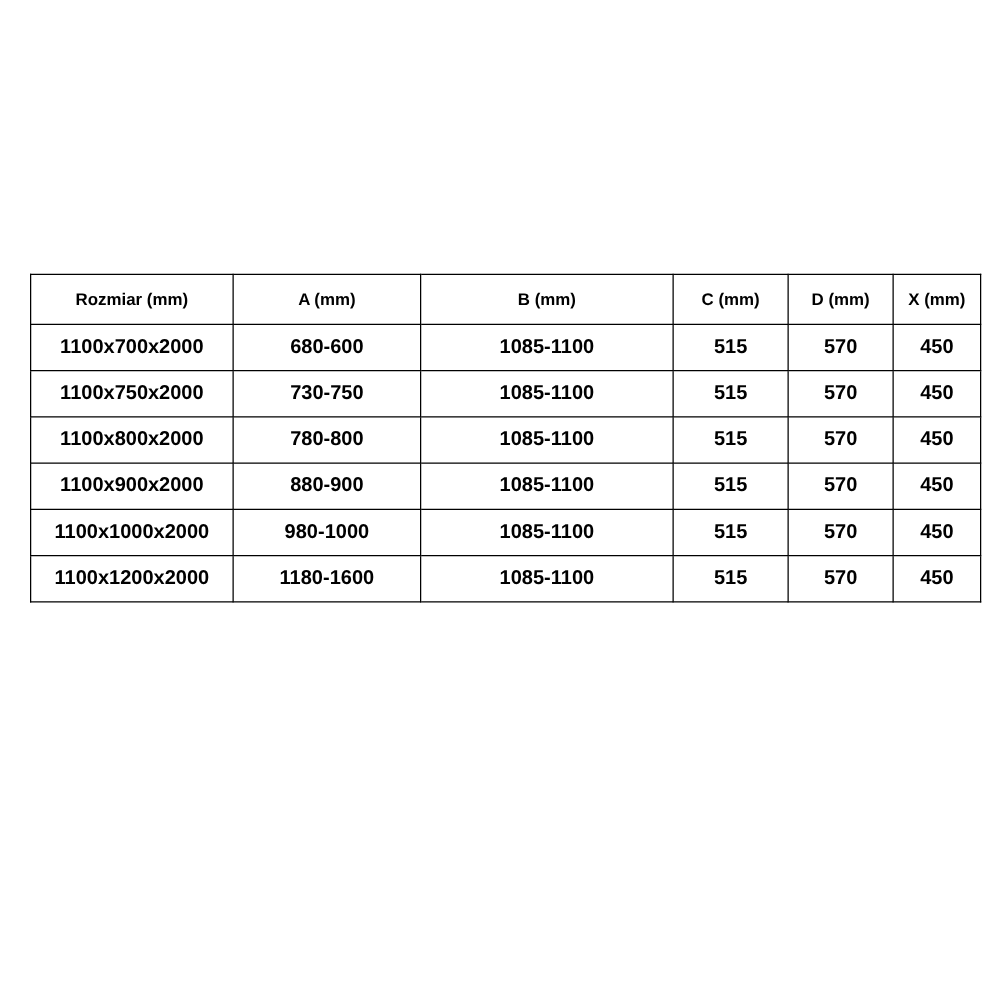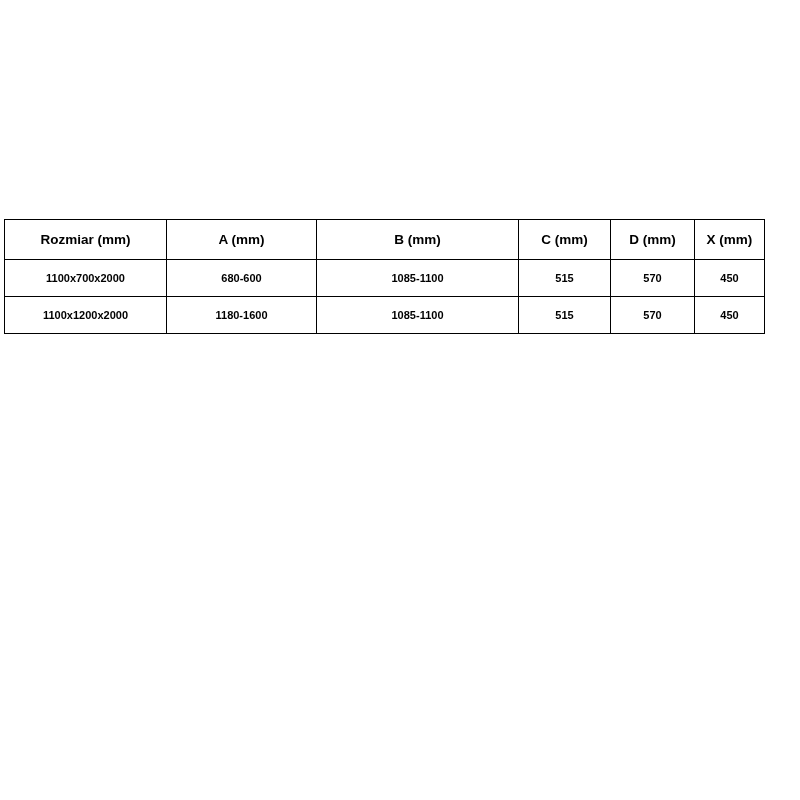--- a/index.html
+++ b/index.html
@@ -15,35 +15,35 @@
     overflow: hidden;
   }
   .page {
     position: relative;
     width: 800px;
     height: 800px;
     box-sizing: border-box;
   }
   .table-wrap {
     position: absolute;
-    left: 4px;
+    left: 24px;
     top: 219px;
     width: 760px;
   }
   table.size-table {
     border-collapse: collapse;
     width: 760px;
     table-layout: fixed;
   }
   table.size-table th,
   table.size-table td {
     border: 1px solid #000000;
     text-align: center;
     vertical-align: middle;
-    font-size: 11px;
+    font-size: 16px;
     height: 37px;
     padding: 0 2px;
     box-sizing: border-box;
     white-space: nowrap;
   }
   table.size-table thead th {
     font-weight: bold;
     font-size: 13.5px;
     height: 40px;
   }
@@ -85,20 +85,52 @@
       <tbody>
         <tr>
           <td>1100x700x2000</td>
           <td>680-600</td>
           <td>1085-1100</td>
           <td>515</td>
           <td>570</td>
           <td>450</td>
         </tr>
         <tr>
+          <td>1100x750x2000</td>
+          <td>730-750</td>
+          <td>1085-1100</td>
+          <td>515</td>
+          <td>570</td>
+          <td>450</td>
+        </tr>
+        <tr>
+          <td>1100x800x2000</td>
+          <td>780-800</td>
+          <td>1085-1100</td>
+          <td>515</td>
+          <td>570</td>
+          <td>450</td>
+        </tr>
+        <tr>
+          <td>1100x900x2000</td>
+          <td>880-900</td>
+          <td>1085-1100</td>
+          <td>515</td>
+          <td>570</td>
+          <td>450</td>
+        </tr>
+        <tr>
+          <td>1100x1000x2000</td>
+          <td>980-1000</td>
+          <td>1085-1100</td>
+          <td>515</td>
+          <td>570</td>
+          <td>450</td>
+        </tr>
+        <tr>
           <td>1100x1200x2000</td>
           <td>1180-1600</td>
           <td>1085-1100</td>
           <td>515</td>
           <td>570</td>
           <td>450</td>
         </tr>
       </tbody>
     </table>
   </div>

